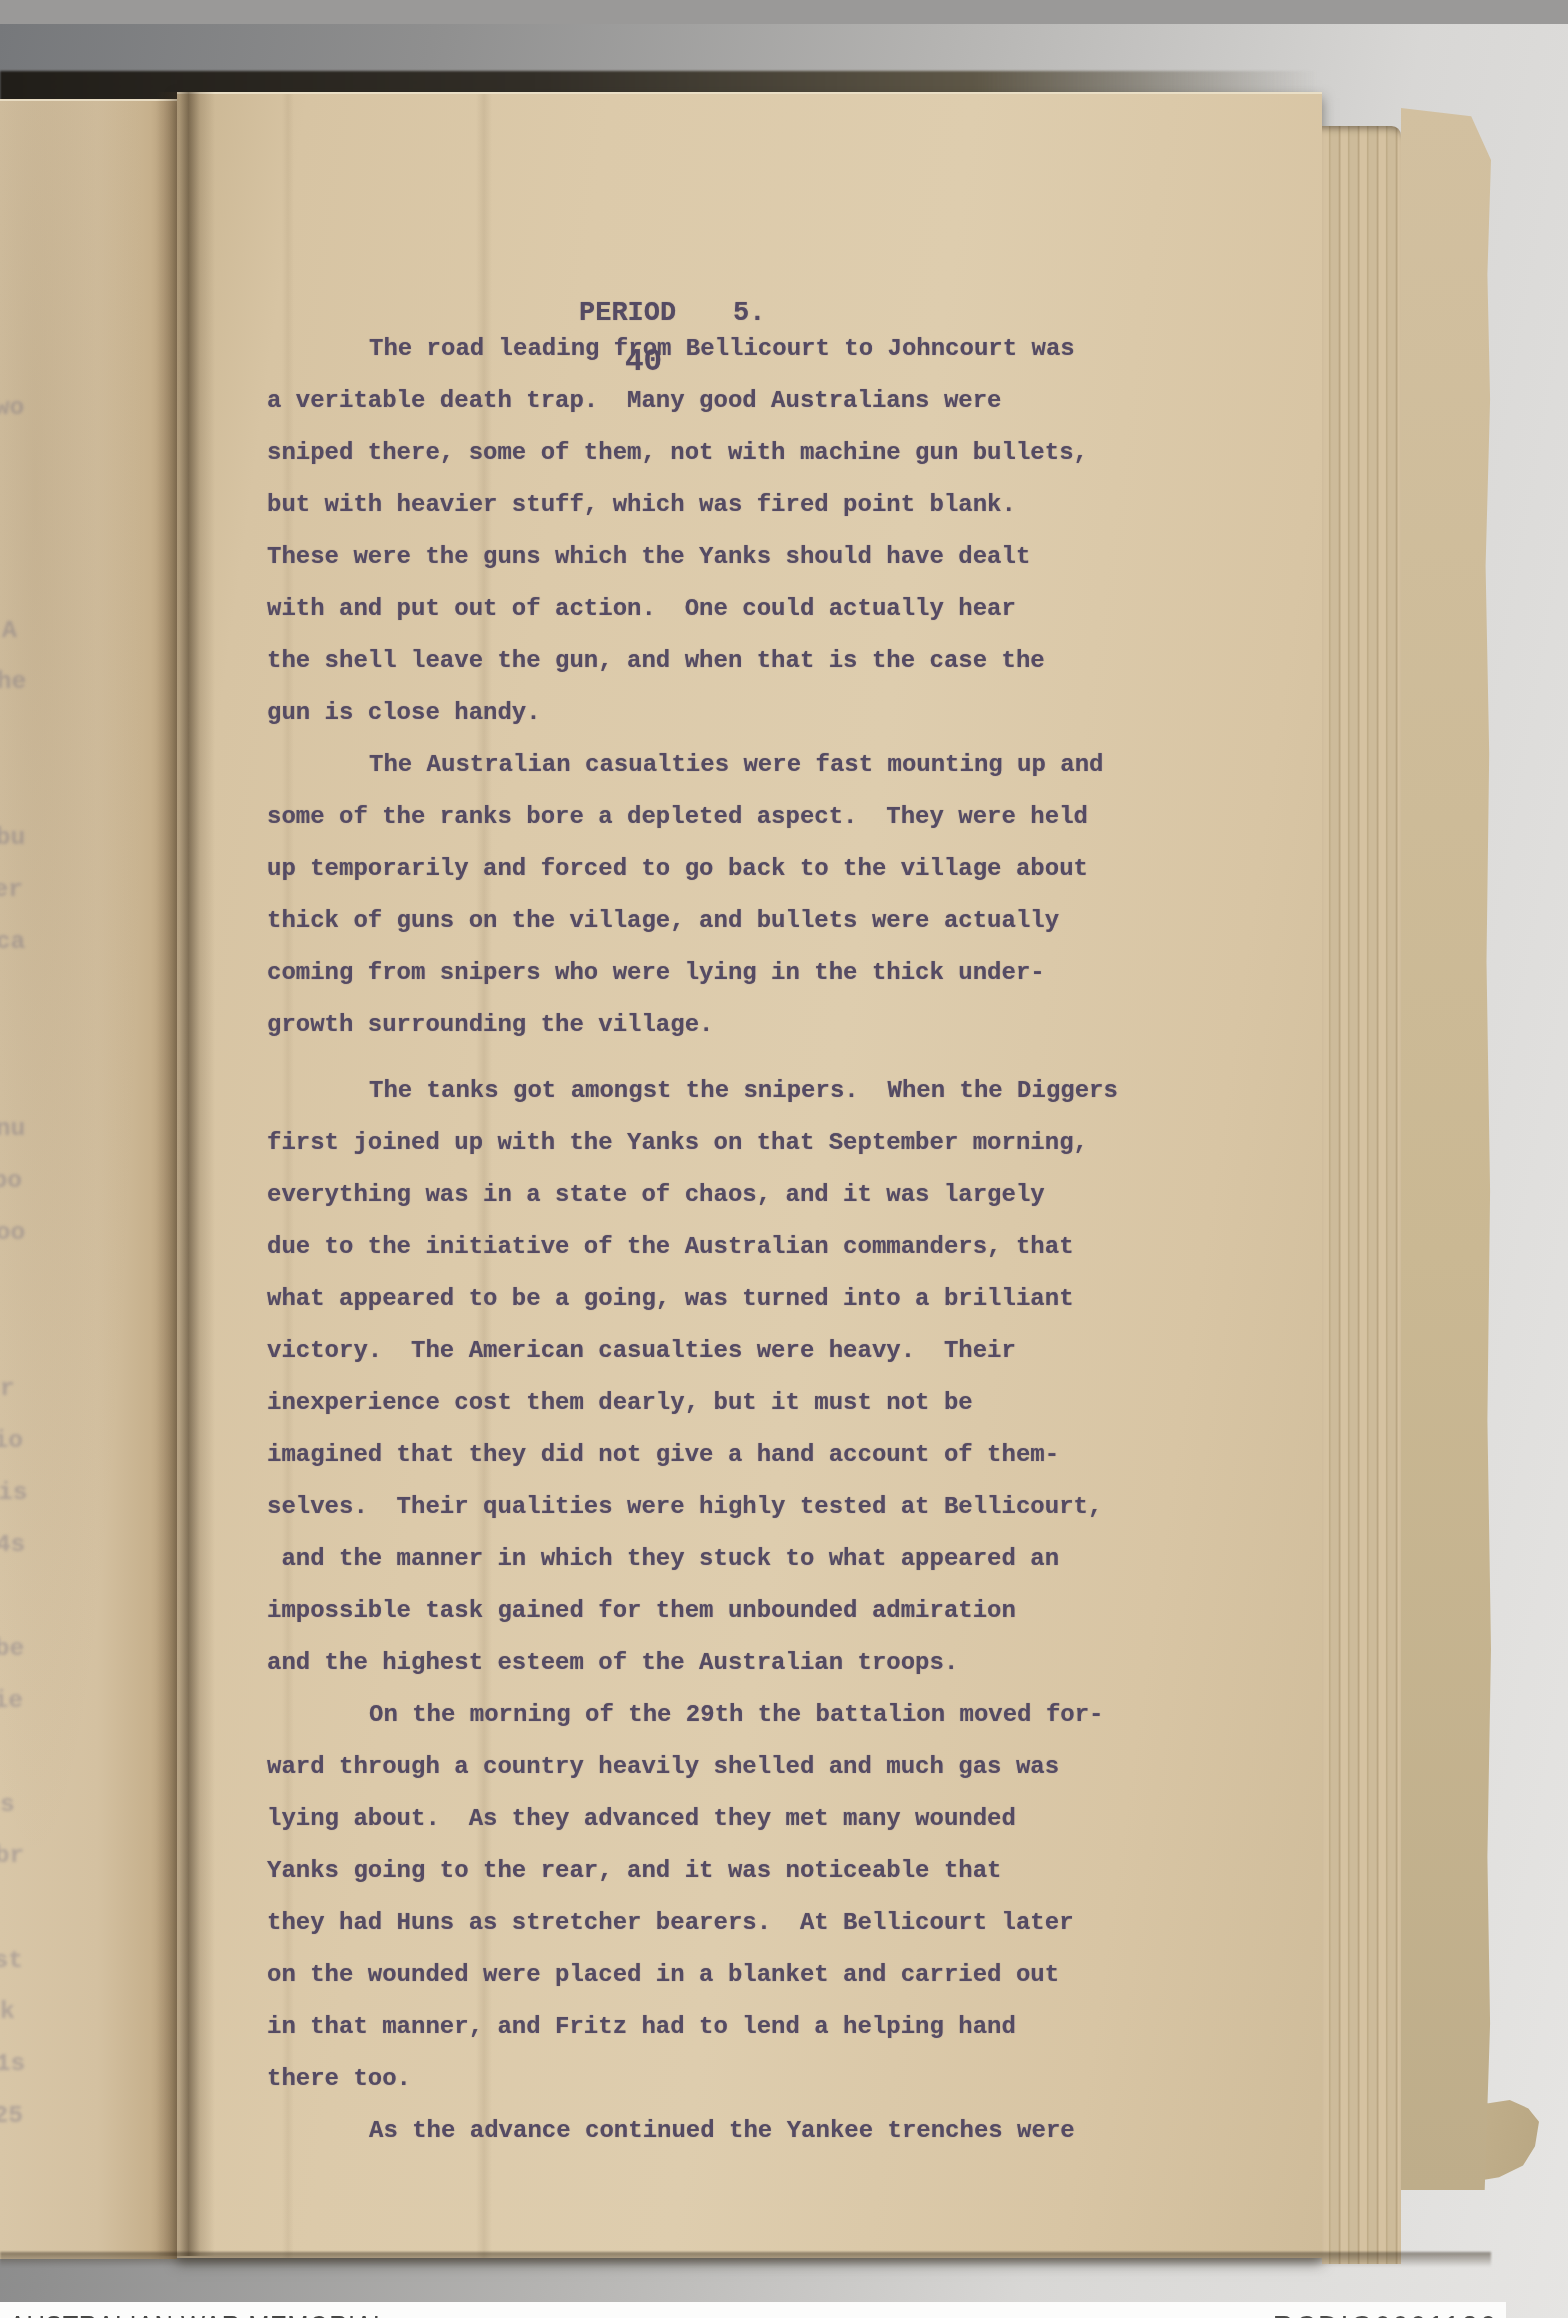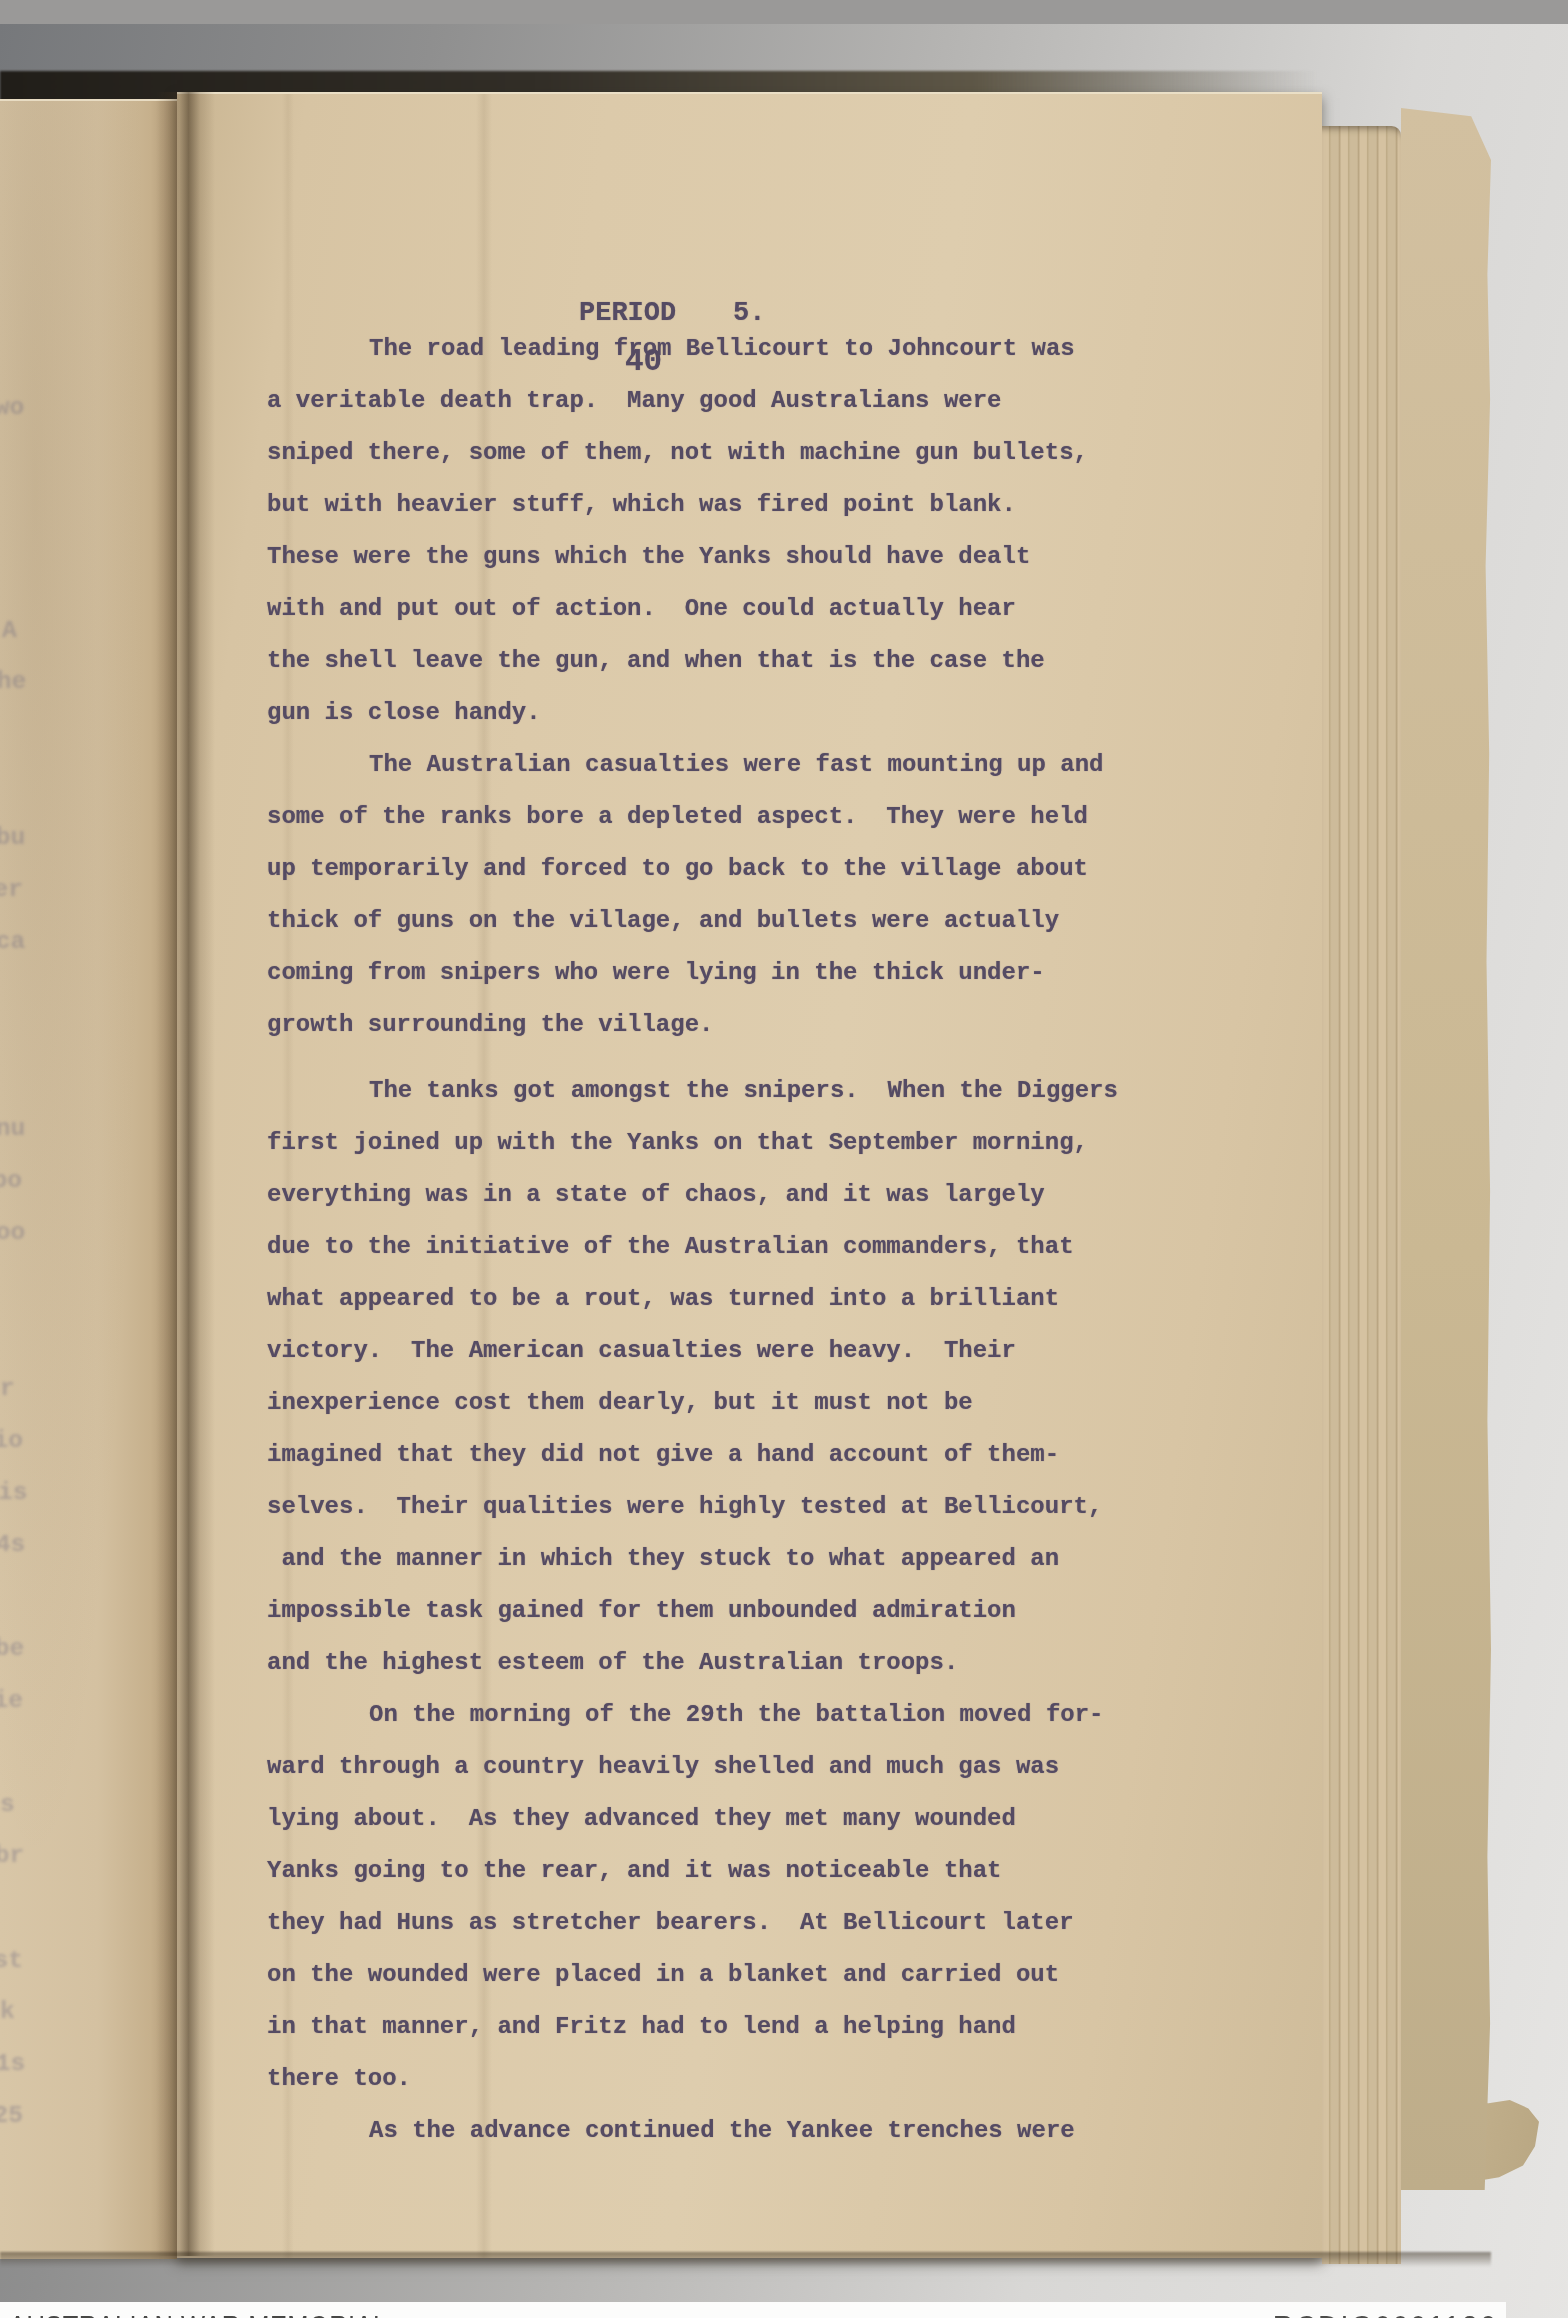--- a/index.html
+++ b/index.html
@@ -176,21 +176,21 @@
           <div class="tline">up temporarily and forced to go back to the village about</div>
           <div class="tline">thick of guns on the village, and bullets were actually</div>
           <div class="tline">coming from snipers who were lying in the thick under-</div>
           <div class="tline">growth surrounding the village.</div>
         </div>
         <div class="para para-gap">
           <div class="tline indent">The tanks got amongst the snipers.  When the Diggers</div>
           <div class="tline">first joined up with the Yanks on that September morning,</div>
           <div class="tline">everything was in a state of chaos, and it was largely</div>
           <div class="tline">due to the initiative of the Australian commanders, that</div>
-          <div class="tline">what appeared to be a rout, was turned into a brilliant</div>
+          <div class="tline">what appeared to be a going, was turned into a brilliant</div>
           <div class="tline">victory.  The American casualties were heavy.  Their</div>
           <div class="tline">inexperience cost them dearly, but it must not be</div>
           <div class="tline">imagined that they did not give a hand account of them-</div>
           <div class="tline">selves.  Their qualities were highly tested at Bellicourt,</div>
           <div class="tline"> and the manner in which they stuck to what appeared an</div>
           <div class="tline">impossible task gained for them unbounded admiration</div>
           <div class="tline">and the highest esteem of the Australian troops.</div>
         </div>
         <div class="para">
           <div class="tline indent">On the morning of the 29th the battalion moved for-</div>

